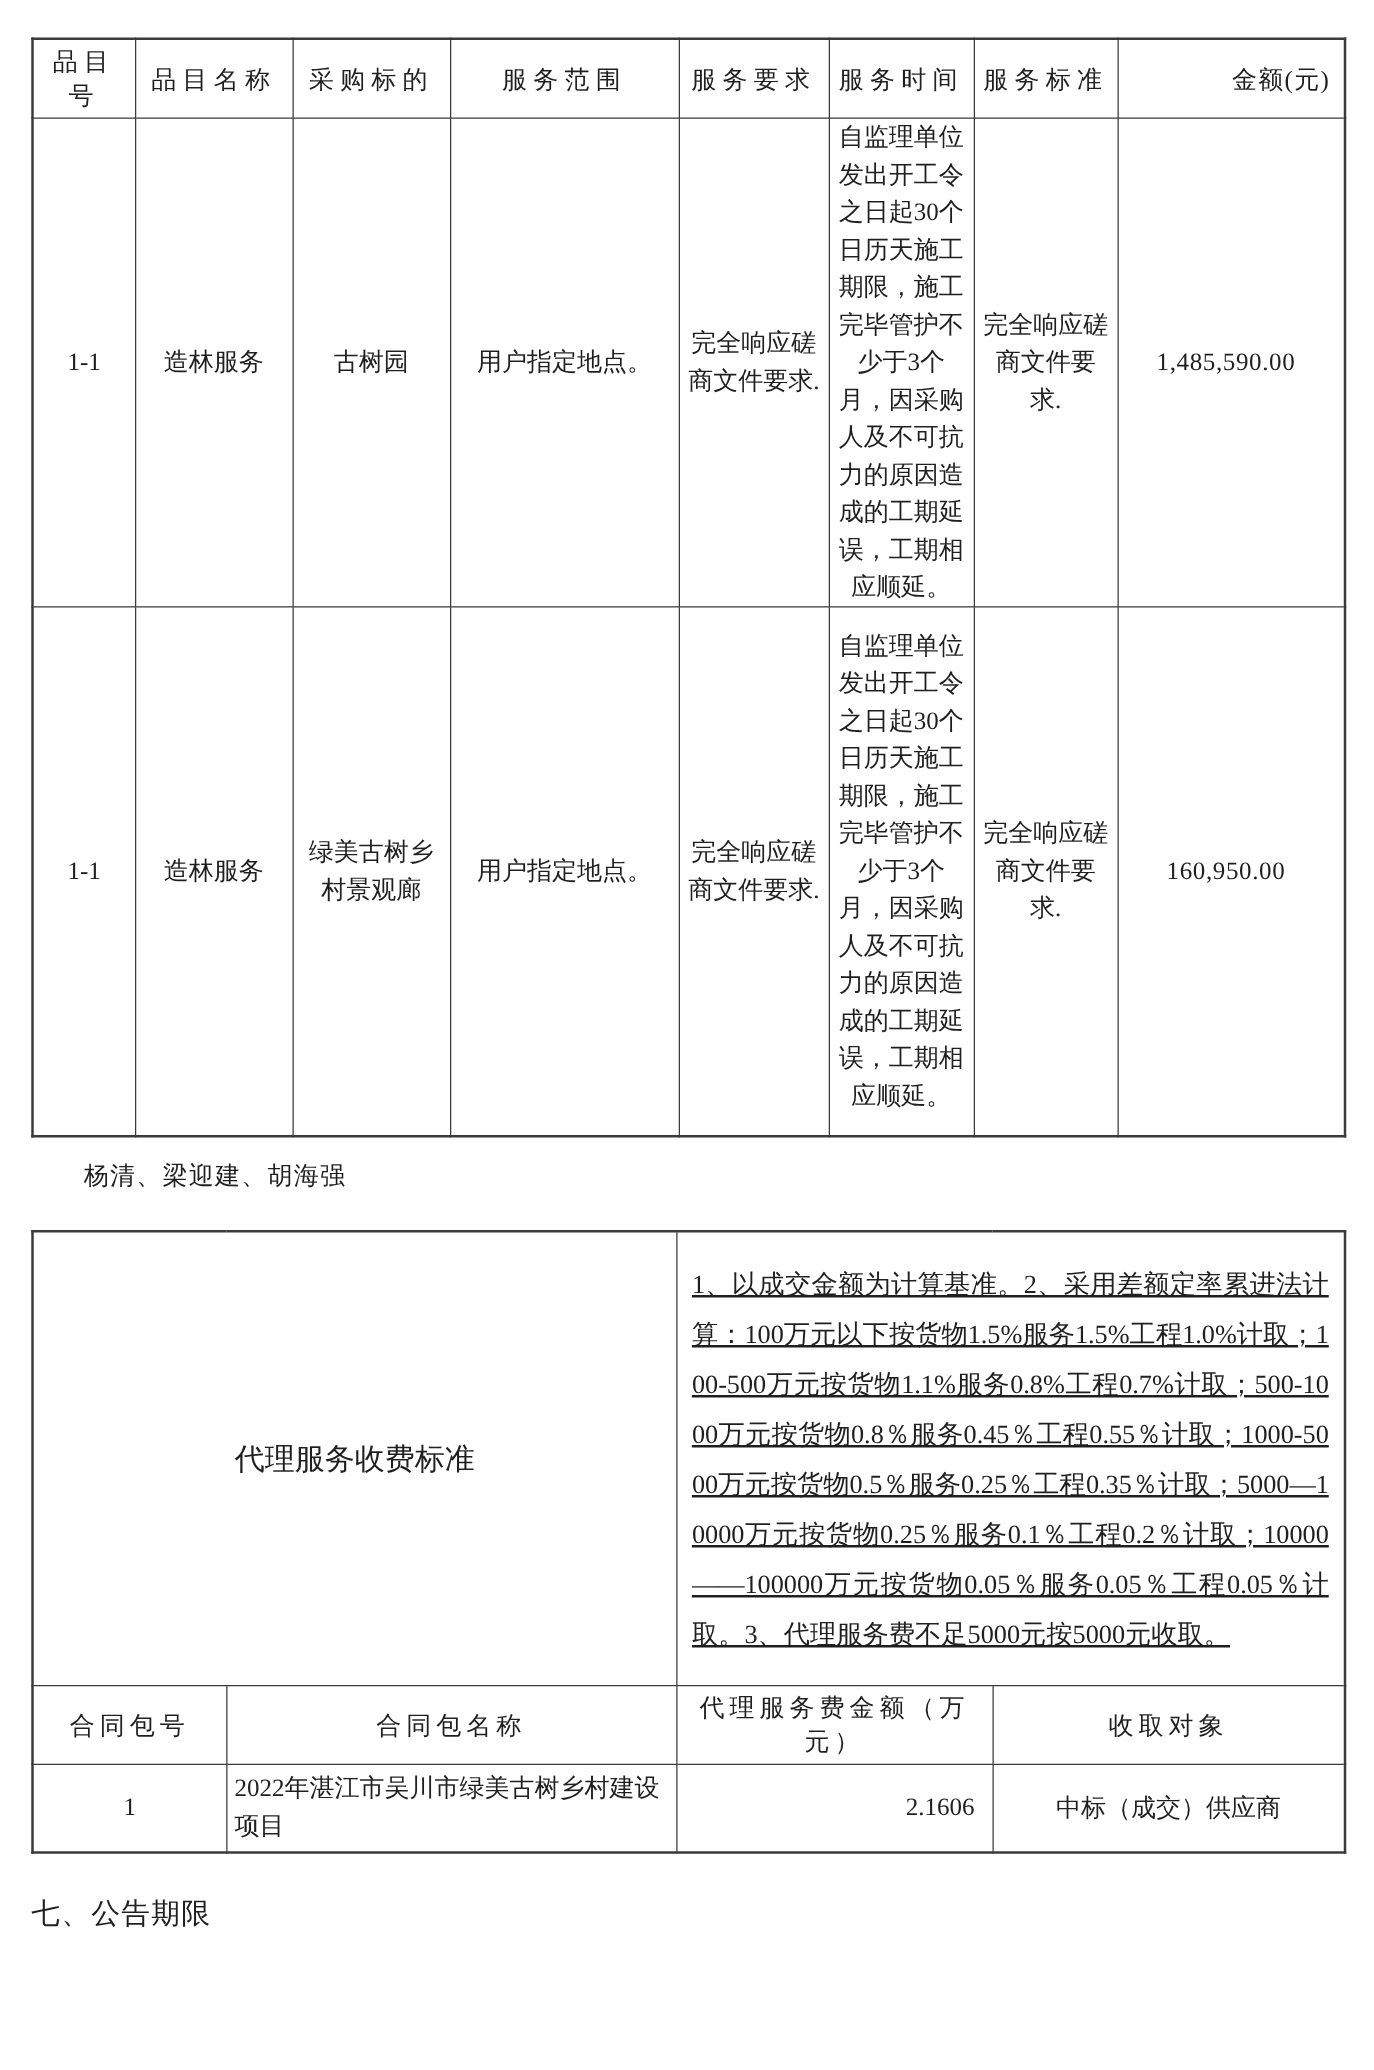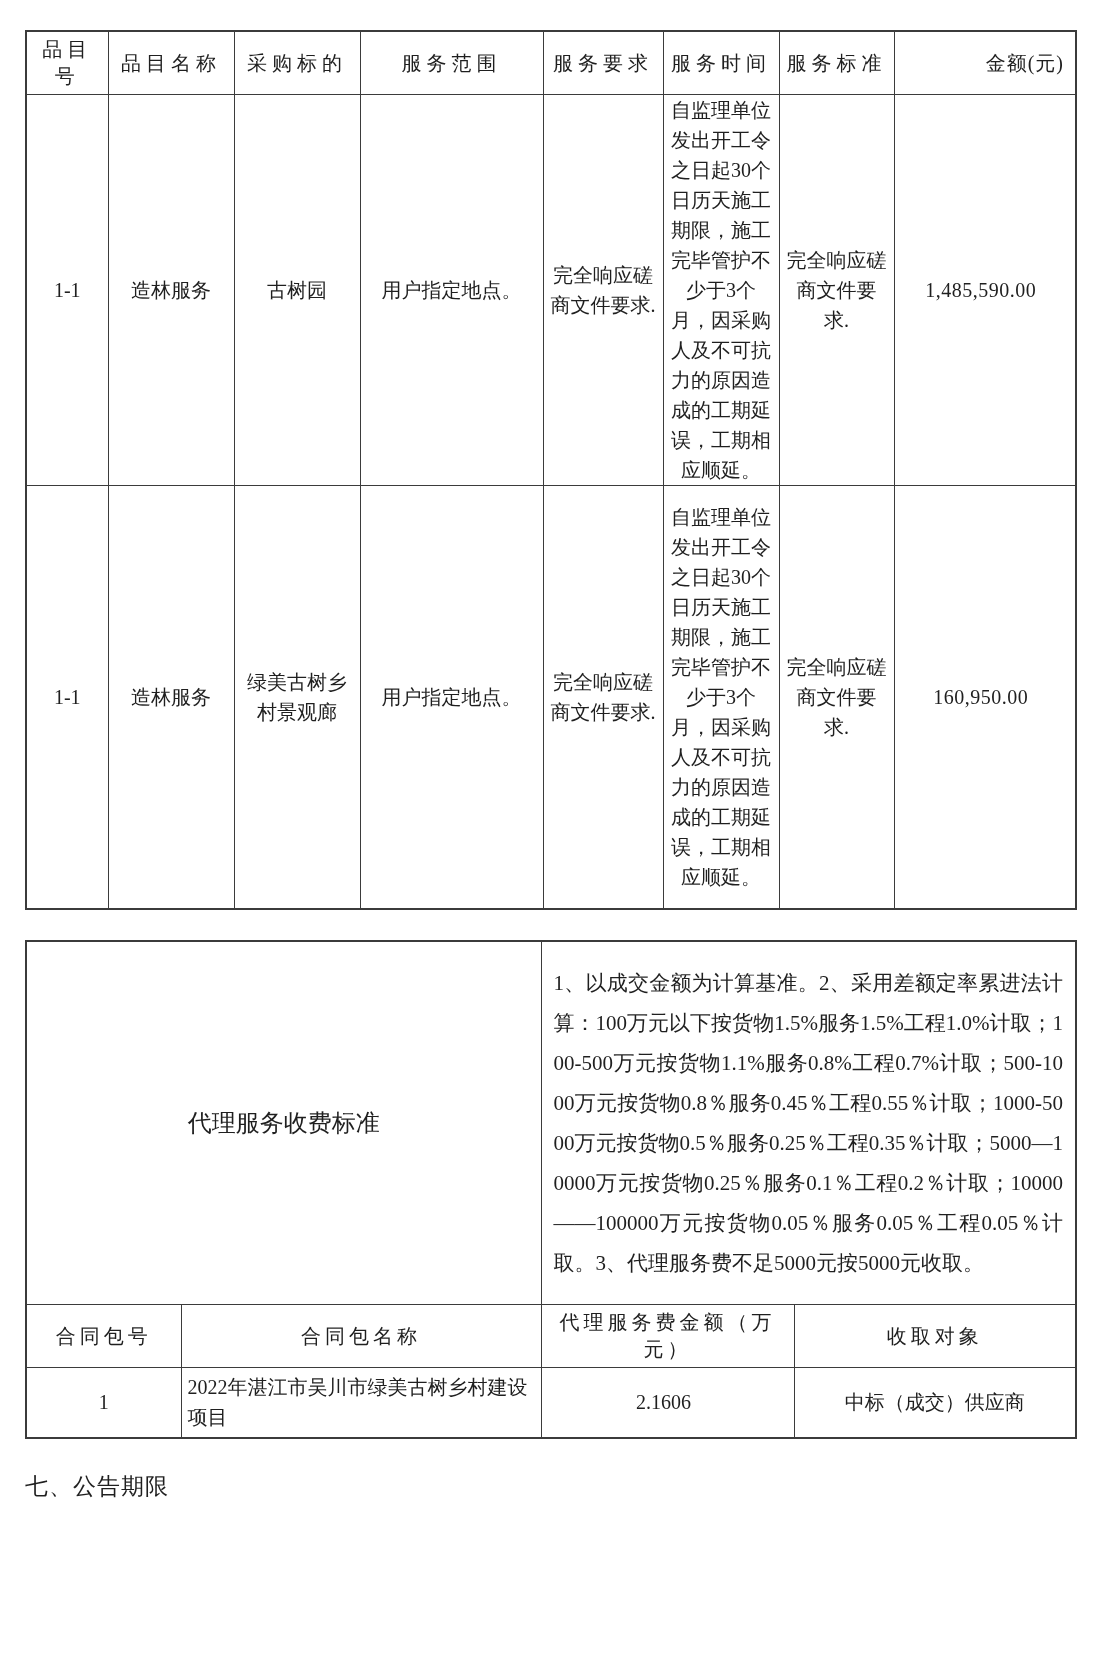--- a/index.html
+++ b/index.html
@@ -86,32 +86,33 @@
   .fee-table td.fee-label {
     font-size: 24px;
   }
   .fee-table td.fee-text {
     text-align: justify;
     text-justify: inter-ideograph;
     font-size: 21px;
     line-height: 40px;
     padding: 8px 12px 8px 12px;
     vertical-align: middle;
+    text-decoration: underline;
   }
   .fee-table .fee-header-row th {
     height: 60px;
     letter-spacing: 4px;
   }
   .fee-table .fee-data-row td { height: 70px; }
   .fee-table td.pkg-name {
     text-align: left;
     line-height: 30px;
   }
   .fee-table td.fee-amount {
-    text-align: center;
+    text-align: right;
     padding-right: 14px;
   }
 </style>
 </head>
 <body>
 
 <div class="page">
 
   <table class="items-table">
     <colgroup>
@@ -153,20 +154,21 @@
         <td>绿美古树乡村景观廊</td>
         <td>用户指定地点。</td>
         <td>完全响应磋商文件要求.</td>
         <td class="time-cell">自监理单位发出开工令之日起30个日历天施工期限，施工完毕管护不少于3个月，因采购人及不可抗力的原因造成的工期延误，工期相应顺延。</td>
         <td>完全响应磋商文件要求.</td>
         <td class="amount">160,950.00</td>
       </tr>
     </tbody>
   </table>
 
+  <p class="names-line">杨清、梁迎建、胡海强</p>
 
 
   <table class="fee-table">
     <colgroup>
       <col style="width:155px">
       <col style="width:360px">
       <col style="width:253px">
       <col style="width:282px">
     </colgroup>
     <tbody>

